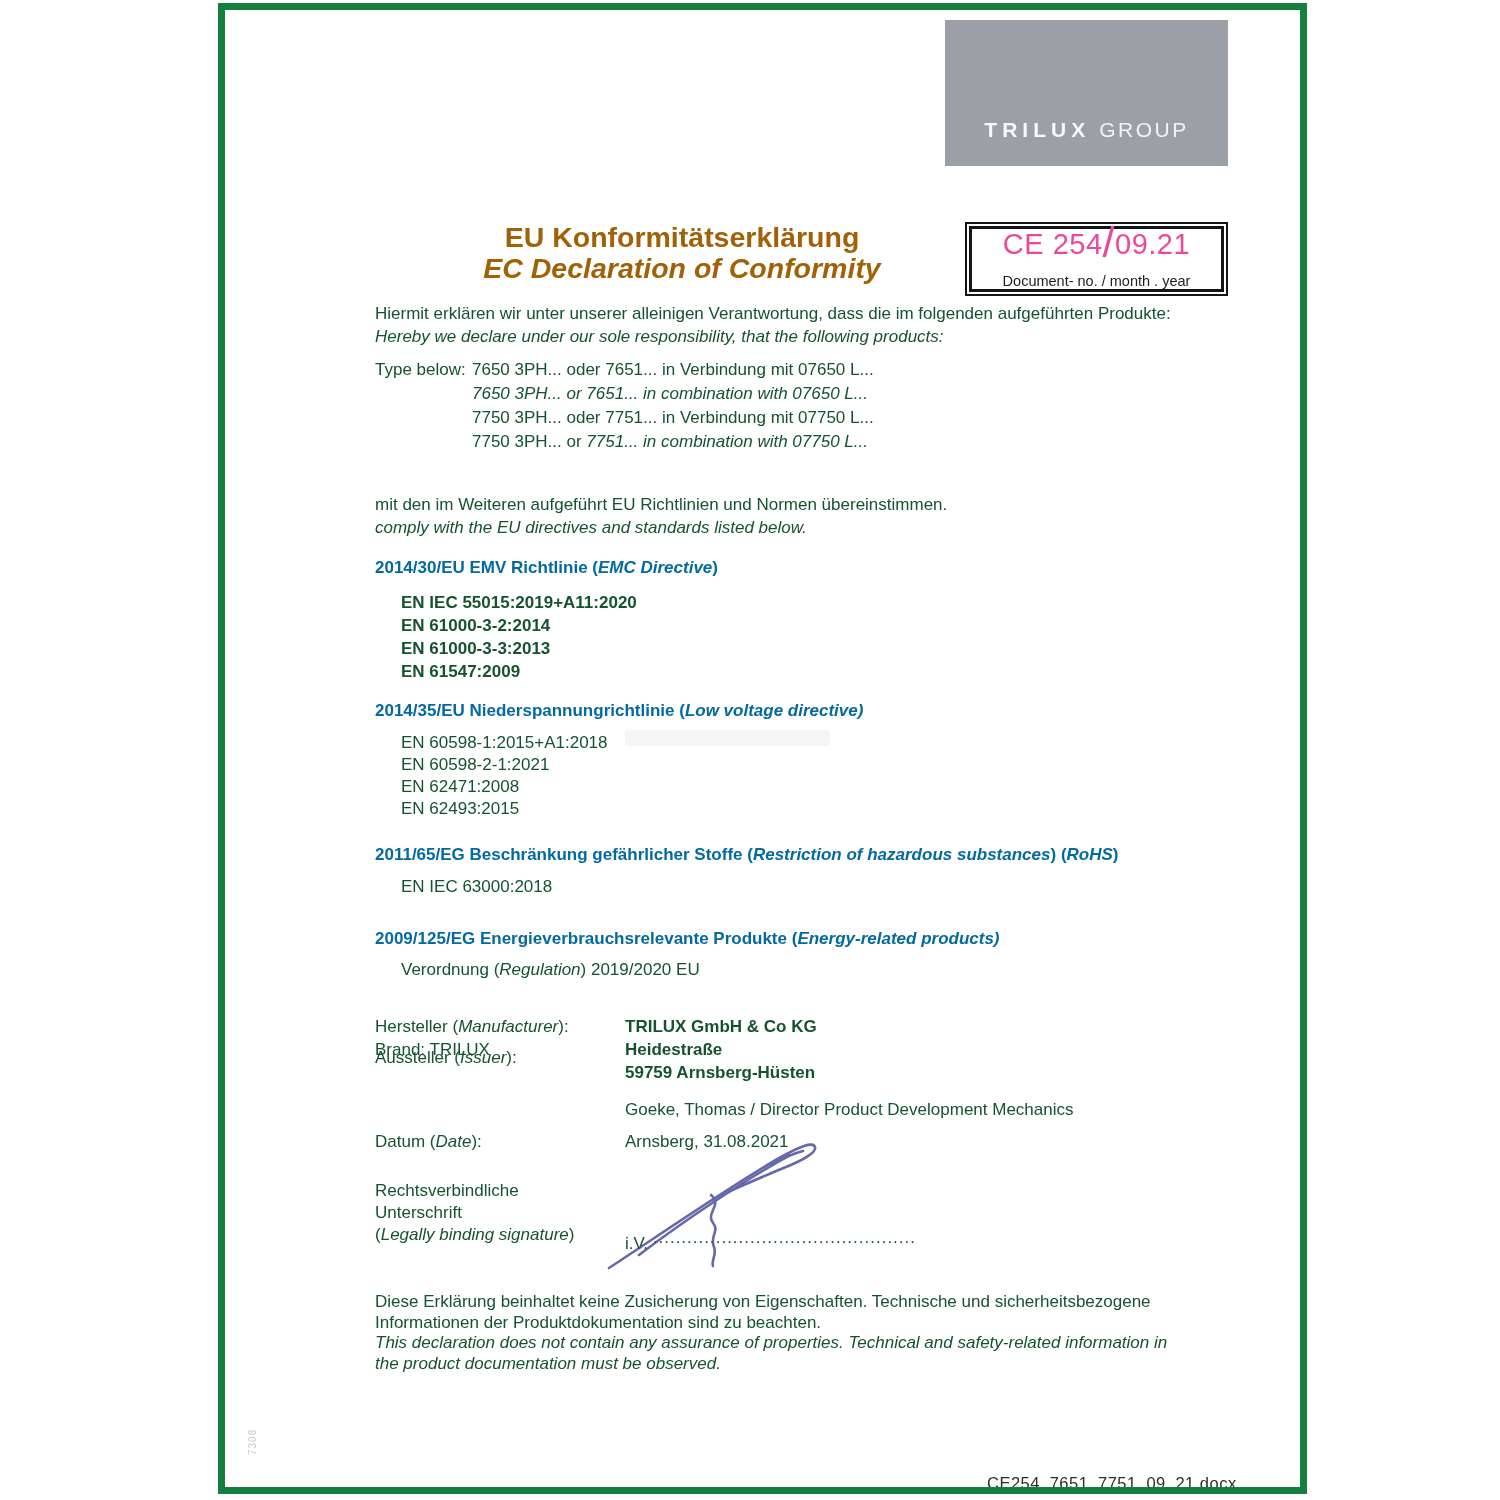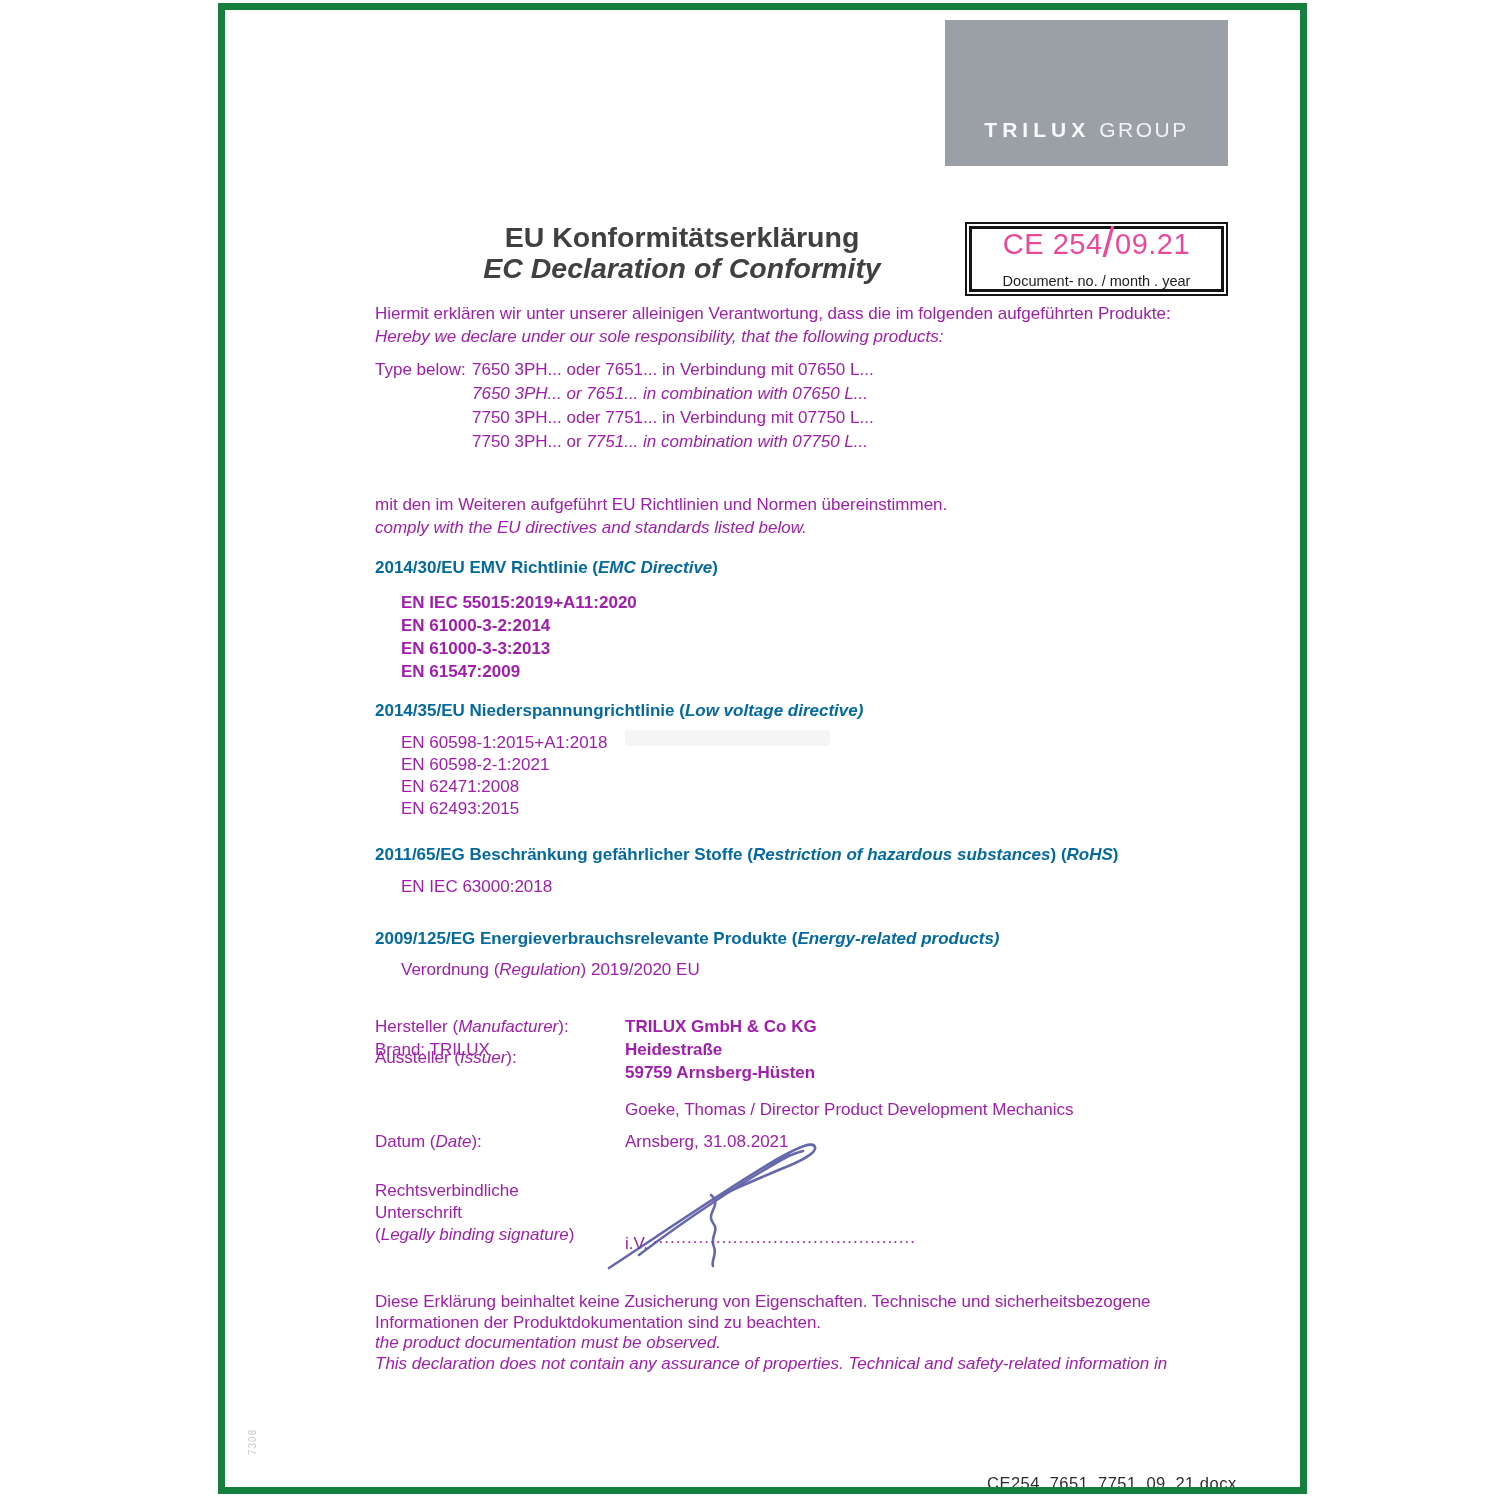--- a/index.html
+++ b/index.html
@@ -1,25 +1,25 @@
 <!DOCTYPE html>
 <html><head>
 <meta charset="utf-8">
 <style>
   html,body{margin:0;padding:0;background:#ffffff;}
   body{width:1500px;height:1500px;position:relative;font-family:"Liberation Sans","DejaVu Sans",sans-serif;}
   .page{position:absolute;left:218px;top:3px;width:1089px;height:1491px;border:7px solid #15803d;background:#ffffff;box-sizing:border-box;overflow:hidden;}
   .abs{position:absolute;}
-  .t{position:absolute;color:#a21caf;font-size:17px;line-height:23px;white-space:nowrap;}
+  .t{position:absolute;color:#14532d;font-size:17px;line-height:23px;white-space:nowrap;}
   .bold{font-weight:bold;}
   .ital{font-style:italic;}
   .logo{position:absolute;left:720px;top:10px;width:283px;height:146px;background:#9aa0a6;display:flex;align-items:flex-end;justify-content:center;padding-bottom:24px;box-sizing:border-box;}
   .logo .brand{color:#f8f9f9;font-size:21px;font-weight:800;letter-spacing:5px;}
   .logo .group{color:#f2f3f4;font-size:21px;font-weight:500;letter-spacing:2.5px;margin-left:9px;}
-  .title{position:absolute;left:222px;top:212px;width:470px;text-align:center;font-size:28.5px;line-height:31px;font-weight:bold;color:#404040;}
+  .title{position:absolute;left:222px;top:212px;width:470px;text-align:center;font-size:28.5px;line-height:31px;font-weight:bold;color:#a16207;}
   .cebox{position:absolute;left:740px;top:212px;width:263px;height:74px;border:2px solid #141414;padding:2px;box-sizing:border-box;}
   .cebox .inner{width:100%;height:100%;border:3px solid #141414;box-sizing:border-box;display:flex;flex-direction:column;align-items:center;justify-content:center;}
   .ce-num{font-size:29px;color:#ec4899;line-height:30px;letter-spacing:0.5px;}
   .ce-slash{font-size:43px;line-height:0;vertical-align:-3px;font-weight:300;}
   .ce-cap{font-size:14.5px;color:#1d1d1d;line-height:16px;margin-top:14px;}
   .heading{font-weight:bold;color:#0369a1;}
   .list div{white-space:nowrap;}
   .dots{display:inline-block;overflow:hidden;width:262px;vertical-align:baseline;letter-spacing:1px;}
   .sig-svg{position:absolute;left:360px;top:1125px;z-index:3;}
   .smudge{position:absolute;left:400px;top:720px;width:205px;height:16px;background:rgba(60,60,60,0.05);border-radius:3px;}
@@ -120,20 +120,20 @@
       <path d="M 24 133 C 70 103, 150 48, 196 22 C 214 12, 228 6, 230 12 C 232 18, 214 27, 196 34 C 170 45, 140 58, 128 64"></path>
       <path d="M 54 120 C 100 85, 160 45, 205 20"></path>
       <path d="M 186 30 C 198 23, 210 18, 218 16"></path>
       <path d="M 126 60 C 138 70, 120 78, 128 88 C 135 96, 124 102, 129 112 C 132 119, 126 126, 128 131"></path>
     </g>
   </svg>
 
   <div class="t" style="left:150px;top:1282px;line-height:20.5px;">
     <div>Diese Erklärung beinhaltet keine Zusicherung von Eigenschaften. Technische und sicherheitsbezogene</div>
     <div>Informationen der Produktdokumentation sind zu beachten.</div>
+    <div class="ital">This declaration does not contain any assurance of properties. Technical and safety-related information in</div>
     <div class="ital">the product documentation must be observed.</div>
-    <div class="ital">This declaration does not contain any assurance of properties. Technical and safety-related information in</div>
   </div>
 
   <div class="filename">CE254_7651_7751_09_21.docx</div>
   <div class="sidecode">7308</div>
 
 </div>
 
 </body></html>

